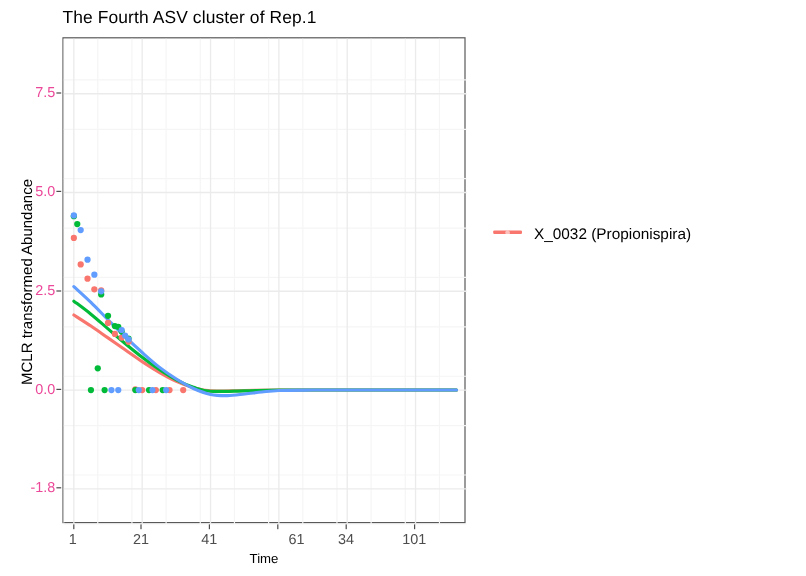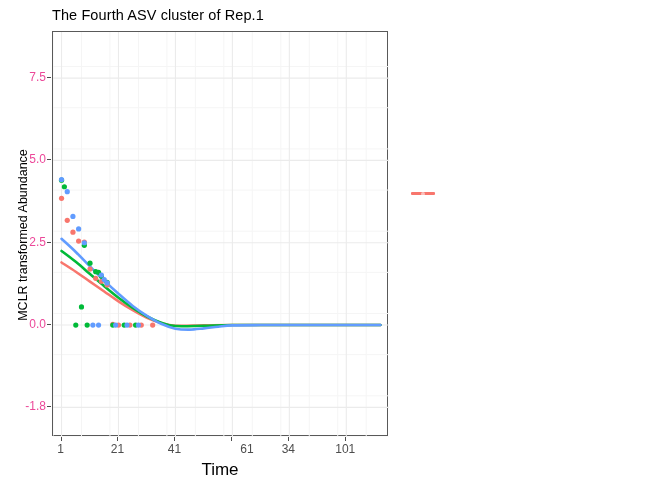--- a/index.html
+++ b/index.html
@@ -84,21 +84,21 @@
     width: 1px;
     height: 4px;
     background: #4d4d4d;
   }
   #xaxis-title {
     position: absolute;
     left: 52px;
     top: 460px;
     width: 336px;
     text-align: center;
-    font-size: 17px;
+    font-size: 11px;
     color: #000000;
   }
   #yaxis-title {
     position: absolute;
     left: -87px;
     top: 228px;
     width: 220px;
     text-align: center;
     font-size: 12.5px;
     color: #000000;
@@ -254,20 +254,21 @@
   <div id="xaxis-title">Time</div>
   <div id="yaxis-title">MCLR transformed Abundance</div>
 
   <div id="legend">
     <div id="legend-items">
         <div class="legend-row">
           <span class="legend-key">
             <span class="key-line" style="background: rgb(248, 118, 109);"></span>
             <span class="key-dot"></span>
           </span>
+          <span class="legend-label">X_0032 (Propionispira)</span>
         </div>
       </div>
   </div>
 
 <div class="ytick-mark" style="top: 406.366px;"></div>
     <div class="ytick-mark" style="top: 324.049px;"></div>
     <div class="ytick-mark" style="top: 241.732px;"></div>
     <div class="ytick-mark" style="top: 159.415px;"></div>
     <div class="ytick-mark" style="top: 77.0976px;"></div>
     <div class="xtick-label" style="left: 60.5424px;">1</div>

